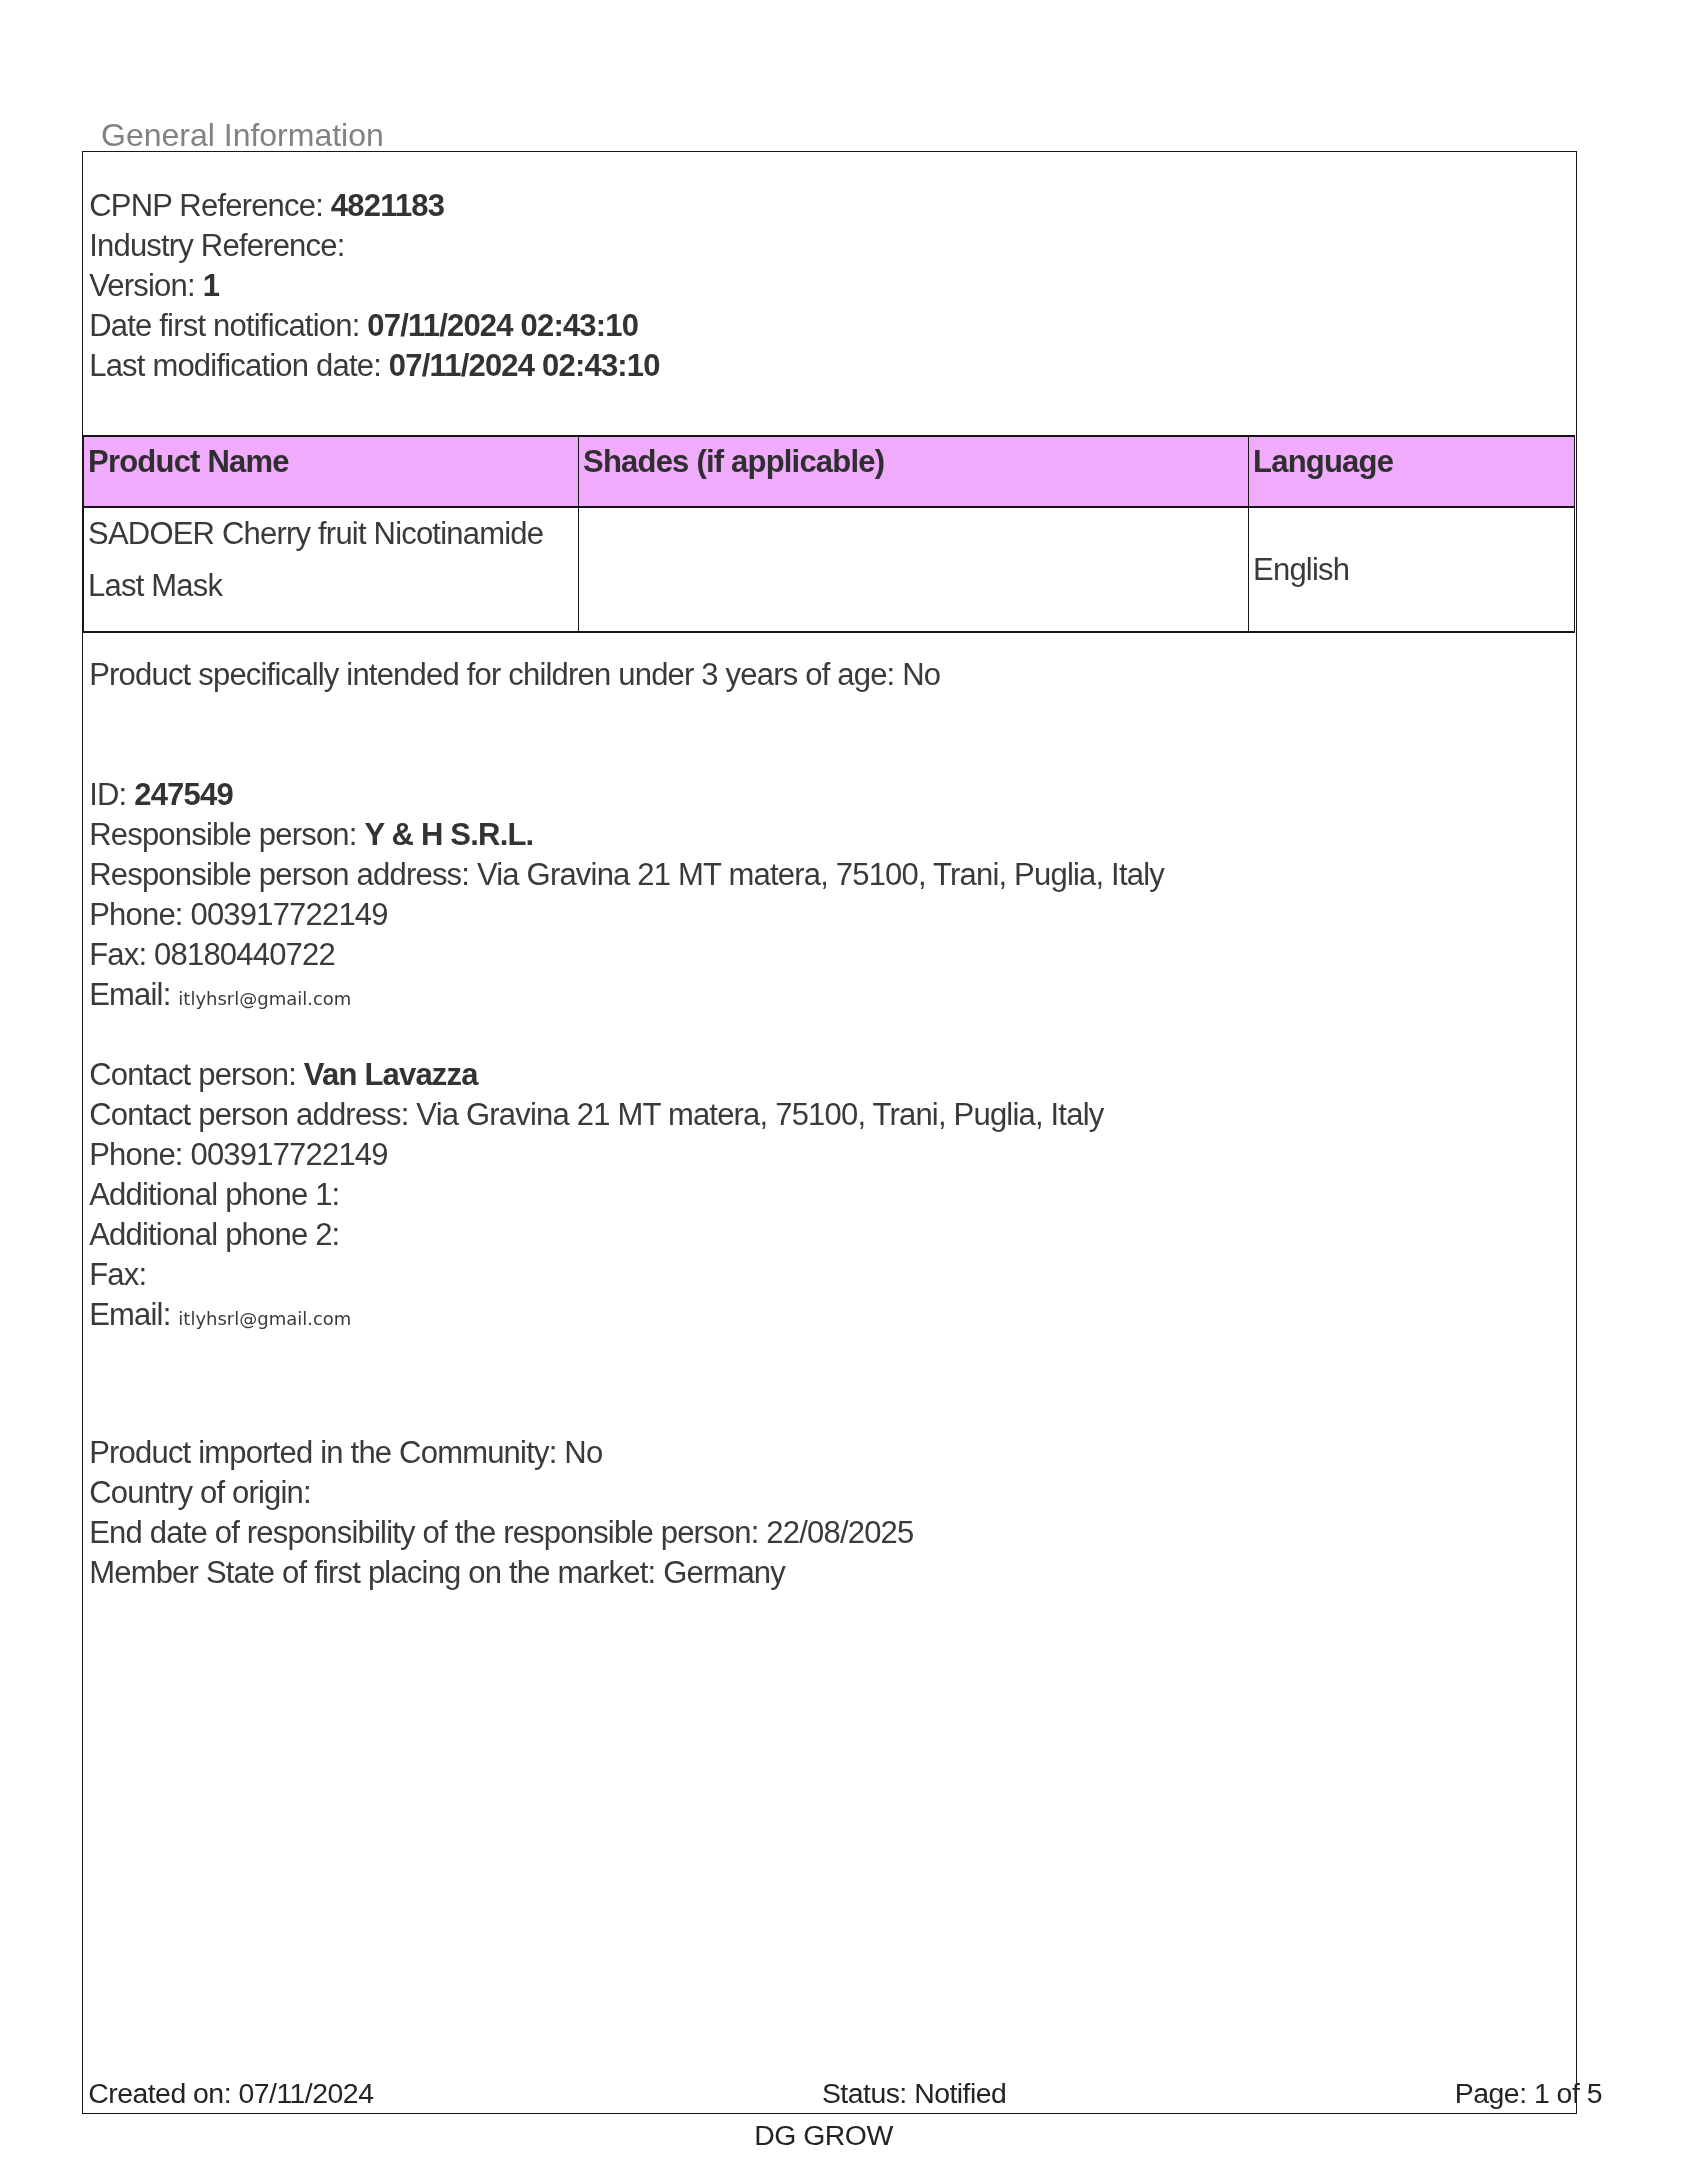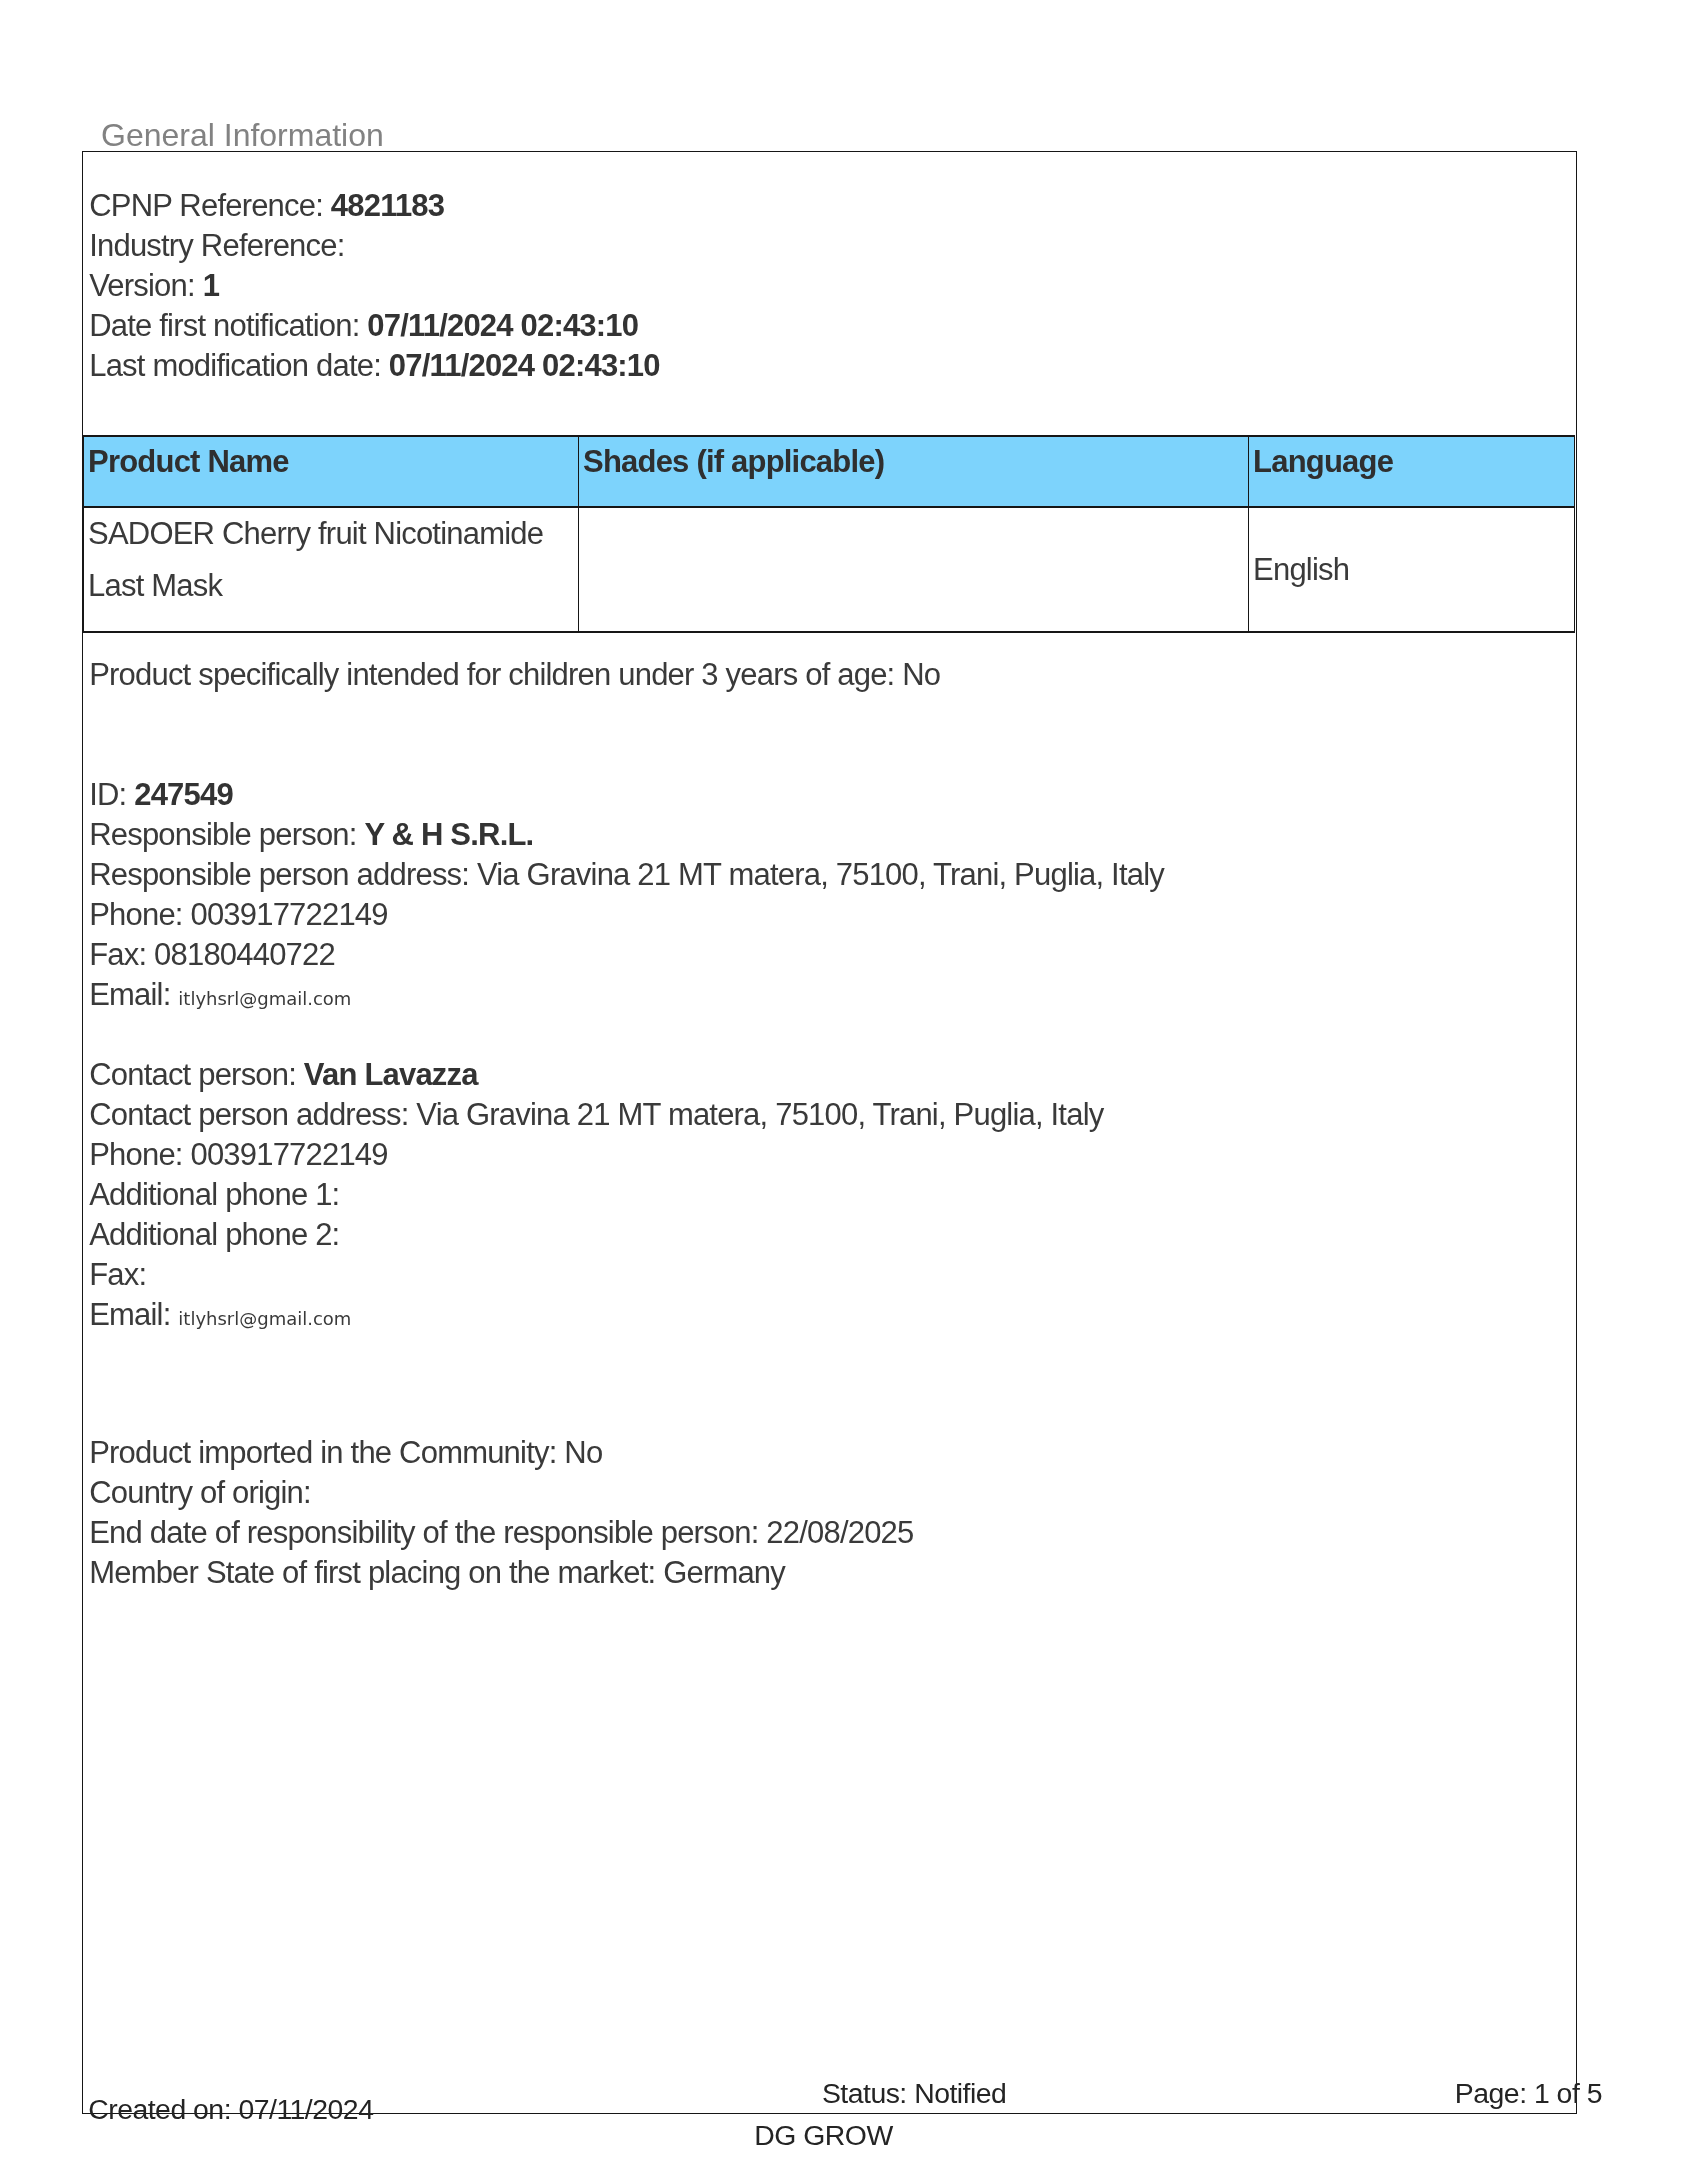--- a/index.html
+++ b/index.html
@@ -62,21 +62,21 @@
     width: 1491px;
     border-collapse: collapse;
     table-layout: fixed;
     font-size: 31px;
     letter-spacing: -0.8px;
   }
   table.product-table col.c1 { width: 495px; }
   table.product-table col.c2 { width: 670px; }
   table.product-table col.c3 { width: 326px; }
   table.product-table th {
-    background: #7dd3fc;
+    background: #f0abfc;
     font-weight: bold;
     color: #2f2f2f;
     text-align: left;
     vertical-align: top;
     height: 71px;
     padding: 5.2px 0 0 4.1px;
     border: 1px solid #161616;
     border-top: 2.6px solid #161616;
     border-bottom: 2.1px solid #161616;
     box-sizing: border-box;
@@ -100,21 +100,21 @@
     left: 82px;
     width: 1520px;
     display: flex;
     justify-content: space-between;
     font-size: 28.4px;
     line-height: 34px;
     letter-spacing: -0.5px;
     color: #242424;
     white-space: nowrap;
   }
-  .footer-row1 .fleft { padding-left: 6.2px; margin-top: 16px; }
+  .footer-row1 .fleft { padding-left: 6.2px; }
   .footer-row2 {
     position: absolute;
     top: 2118px;
     left: 0;
     width: 1647px;
     text-align: center;
     font-size: 28.4px;
     line-height: 34px;
     letter-spacing: -0.5px;
     color: #242424;

